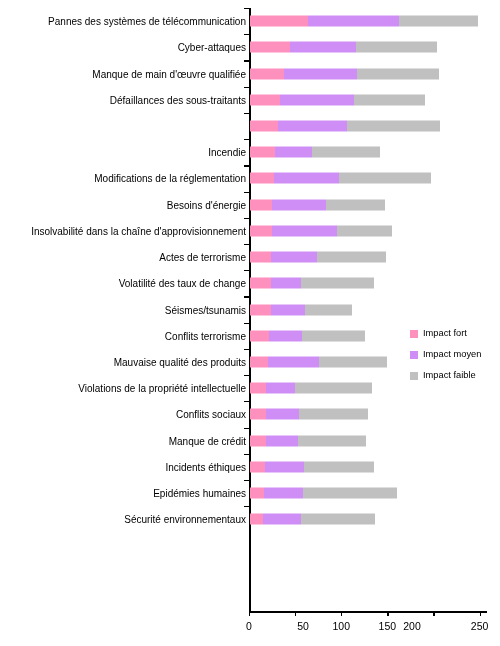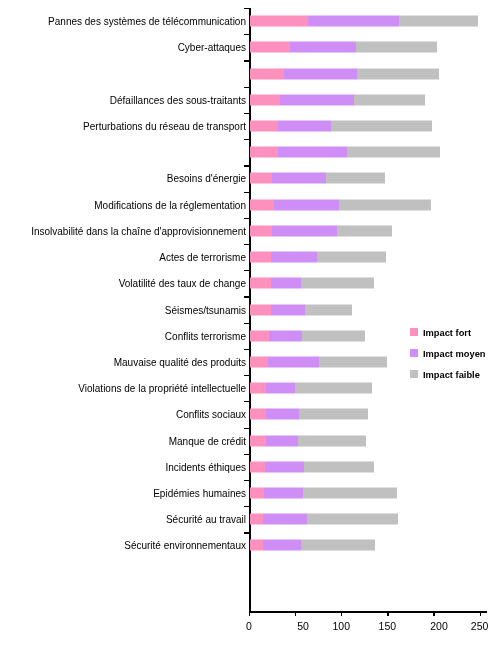--- a/index.html
+++ b/index.html
@@ -112,24 +112,23 @@
 
   
   .legend {
     position: absolute;
     left: 410px;
     top: 328px;
     width: 88px;
   }
   .legend-item {
     display: flex;
-    align-items: flex-start;
+    align-items: flex-end;
     margin-bottom: 11px;
     height: 10px;
-    font-weight: bold;
   }
   .legend-swatch {
     width: 8px;
     height: 8px;
     margin-right: 5px;
     flex: 0 0 auto;
   }
   .legend-text {
     font-size: 9.3px;
     line-height: 10px;
@@ -159,72 +158,73 @@
         <div class="row-tick"></div>
         <div class="row-label">Cyber-attaques</div>
         <div class="bar">
           <div class="seg seg-fort" title="Impact fort: 43" style="width: 39.6667px; background: rgb(253, 144, 189);"></div>
           <div class="seg seg-moyen" title="Impact moyen: 72" style="width: 66.4186px; background: rgb(207, 142, 245);"></div>
           <div class="seg seg-faible" title="Impact faible: 88" style="width: 81.1783px; background: rgb(192, 192, 192);"></div>
         </div>
       </div>
       <div class="row">
         <div class="row-tick"></div>
+        <div class="row-label">Manque de main d'œuvre qualifiée</div>
         <div class="bar">
           <div class="seg seg-fort" title="Impact fort: 37" style="width: 34.1318px; background: rgb(253, 144, 189);"></div>
           <div class="seg seg-moyen" title="Impact moyen: 79" style="width: 72.876px; background: rgb(207, 142, 245);"></div>
           <div class="seg seg-faible" title="Impact faible: 89" style="width: 82.1008px; background: rgb(192, 192, 192);"></div>
         </div>
       </div>
       <div class="row">
         <div class="row-tick"></div>
         <div class="row-label">Défaillances des sous-traitants</div>
         <div class="bar">
           <div class="seg seg-fort" title="Impact fort: 32" style="width: 29.5194px; background: rgb(253, 144, 189);"></div>
           <div class="seg seg-moyen" title="Impact moyen: 81" style="width: 74.7209px; background: rgb(207, 142, 245);"></div>
           <div class="seg seg-faible" title="Impact faible: 77" style="width: 71.031px; background: rgb(192, 192, 192);"></div>
         </div>
       </div>
       <div class="row">
         <div class="row-tick"></div>
-        <div class="row-label">Perturbations du réseau de transport</div>
-        <div class="bar">
-          <div class="seg seg-fort" title="Impact fort: 30" style="width: 27.6744px; background: rgb(253, 144, 189);"></div>
-          <div class="seg seg-moyen" title="Impact moyen: 58" style="width: 53.5039px; background: rgb(207, 142, 245);"></div>
-          <div class="seg seg-faible" title="Impact faible: 109" style="width: 100.55px; background: rgb(192, 192, 192);"></div>
-        </div>
-      </div>
-      <div class="row">
-        <div class="row-tick"></div>
         <div class="bar">
           <div class="seg seg-fort" title="Impact fort: 30" style="width: 27.6744px; background: rgb(253, 144, 189);"></div>
           <div class="seg seg-moyen" title="Impact moyen: 75" style="width: 69.186px; background: rgb(207, 142, 245);"></div>
           <div class="seg seg-faible" title="Impact faible: 101" style="width: 93.1705px; background: rgb(192, 192, 192);"></div>
         </div>
       </div>
       <div class="row">
         <div class="row-tick"></div>
+        <div class="row-label">Incendie</div>
+        <div class="bar">
+          <div class="seg seg-fort" title="Impact fort: 27" style="width: 24.907px; background: rgb(253, 144, 189);"></div>
+          <div class="seg seg-moyen" title="Impact moyen: 40" style="width: 36.8992px; background: rgb(207, 142, 245);"></div>
+          <div class="seg seg-faible" title="Impact faible: 74" style="width: 68.2636px; background: rgb(192, 192, 192);"></div>
+        </div>
+      </div>
+      <div class="row">
+        <div class="row-tick"></div>
+        <div class="row-label">Modifications de la réglementation</div>
+        <div class="bar">
+          <div class="seg seg-fort" title="Impact fort: 26" style="width: 23.9845px; background: rgb(253, 144, 189);"></div>
+          <div class="seg seg-moyen" title="Impact moyen: 70" style="width: 64.5736px; background: rgb(207, 142, 245);"></div>
+          <div class="seg seg-faible" title="Impact faible: 100" style="width: 92.2481px; background: rgb(192, 192, 192);"></div>
+        </div>
+      </div>
+      <div class="row">
+        <div class="row-tick"></div>
         <div class="row-label">Besoins d'énergie</div>
         <div class="bar">
           <div class="seg seg-fort" title="Impact fort: 24" style="width: 22.1395px; background: rgb(253, 144, 189);"></div>
           <div class="seg seg-moyen" title="Impact moyen: 58" style="width: 53.5039px; background: rgb(207, 142, 245);"></div>
           <div class="seg seg-faible" title="Impact faible: 64" style="width: 59.0388px; background: rgb(192, 192, 192);"></div>
         </div>
       </div>
       <div class="row">
         <div class="row-tick"></div>
-        <div class="row-label">Modifications de la réglementation</div>
-        <div class="bar">
-          <div class="seg seg-fort" title="Impact fort: 26" style="width: 23.9845px; background: rgb(253, 144, 189);"></div>
-          <div class="seg seg-moyen" title="Impact moyen: 70" style="width: 64.5736px; background: rgb(207, 142, 245);"></div>
-          <div class="seg seg-faible" title="Impact faible: 100" style="width: 92.2481px; background: rgb(192, 192, 192);"></div>
-        </div>
-      </div>
-      <div class="row">
-        <div class="row-tick"></div>
         <div class="row-label">Insolvabilité dans la chaîne d'approvisionnement</div>
         <div class="bar">
           <div class="seg seg-fort" title="Impact fort: 24" style="width: 22.1395px; background: rgb(253, 144, 189);"></div>
           <div class="seg seg-moyen" title="Impact moyen: 70" style="width: 64.5736px; background: rgb(207, 142, 245);"></div>
           <div class="seg seg-faible" title="Impact faible: 60" style="width: 55.3488px; background: rgb(192, 192, 192);"></div>
         </div>
       </div>
       <div class="row">
         <div class="row-tick"></div>
         <div class="row-label">Actes de terrorisme</div>
@@ -306,29 +306,20 @@
           <div class="seg seg-faible" title="Impact faible: 75" style="width: 69.186px; background: rgb(192, 192, 192);"></div>
         </div>
       </div>
       <div class="row">
         <div class="row-tick"></div>
         <div class="row-label">Epidémies humaines</div>
         <div class="bar">
           <div class="seg seg-fort" title="Impact fort: 15" style="width: 13.8372px; background: rgb(253, 144, 189);"></div>
           <div class="seg seg-moyen" title="Impact moyen: 42" style="width: 38.7442px; background: rgb(207, 142, 245);"></div>
           <div class="seg seg-faible" title="Impact faible: 102" style="width: 94.093px; background: rgb(192, 192, 192);"></div>
-        </div>
-      </div>
-      <div class="row">
-        <div class="row-tick"></div>
-        <div class="row-label">Sécurité au travail</div>
-        <div class="bar">
-          <div class="seg seg-fort" title="Impact fort: 14" style="width: 12.9147px; background: rgb(253, 144, 189);"></div>
-          <div class="seg seg-moyen" title="Impact moyen: 48" style="width: 44.2791px; background: rgb(207, 142, 245);"></div>
-          <div class="seg seg-faible" title="Impact faible: 98" style="width: 90.4031px; background: rgb(192, 192, 192);"></div>
         </div>
       </div>
       <div class="row">
         <div class="row-tick"></div>
         <div class="row-label">Sécurité environnementaux</div>
         <div class="bar">
           <div class="seg seg-fort" title="Impact fort: 14" style="width: 12.9147px; background: rgb(253, 144, 189);"></div>
           <div class="seg seg-moyen" title="Impact moyen: 41" style="width: 37.8217px; background: rgb(207, 142, 245);"></div>
           <div class="seg seg-faible" title="Impact faible: 81" style="width: 74.7209px; background: rgb(192, 192, 192);"></div>
         </div>
@@ -338,21 +329,21 @@
   <div class="xticks" id="xticks">
       <div class="xtick" style="left: 249px;"></div>
       <div class="xtick-label" style="left: 249px;">0</div>
       <div class="xtick" style="left: 295.124px;"></div>
       <div class="xtick-label" style="left: 303px;">50</div>
       <div class="xtick" style="left: 341.248px;"></div>
       <div class="xtick-label" style="left: 341.248px;">100</div>
       <div class="xtick" style="left: 387.372px;"></div>
       <div class="xtick-label" style="left: 387.372px;">150</div>
       <div class="xtick" style="left: 433.496px;"></div>
-      <div class="xtick-label" style="left: 439px;">200</div>
+      <div class="xtick-label" style="left: 412px;">200</div>
       <div class="xtick" style="left: 479.62px;"></div>
       <div class="xtick-label" style="left: 479.62px;">250</div>
     </div>
 
   <div class="legend" id="legend">
       <div class="legend-item">
         <span class="legend-swatch" style="background: rgb(253, 144, 189);"></span>
         <span class="legend-text">Impact fort</span>
       </div>
       <div class="legend-item">

